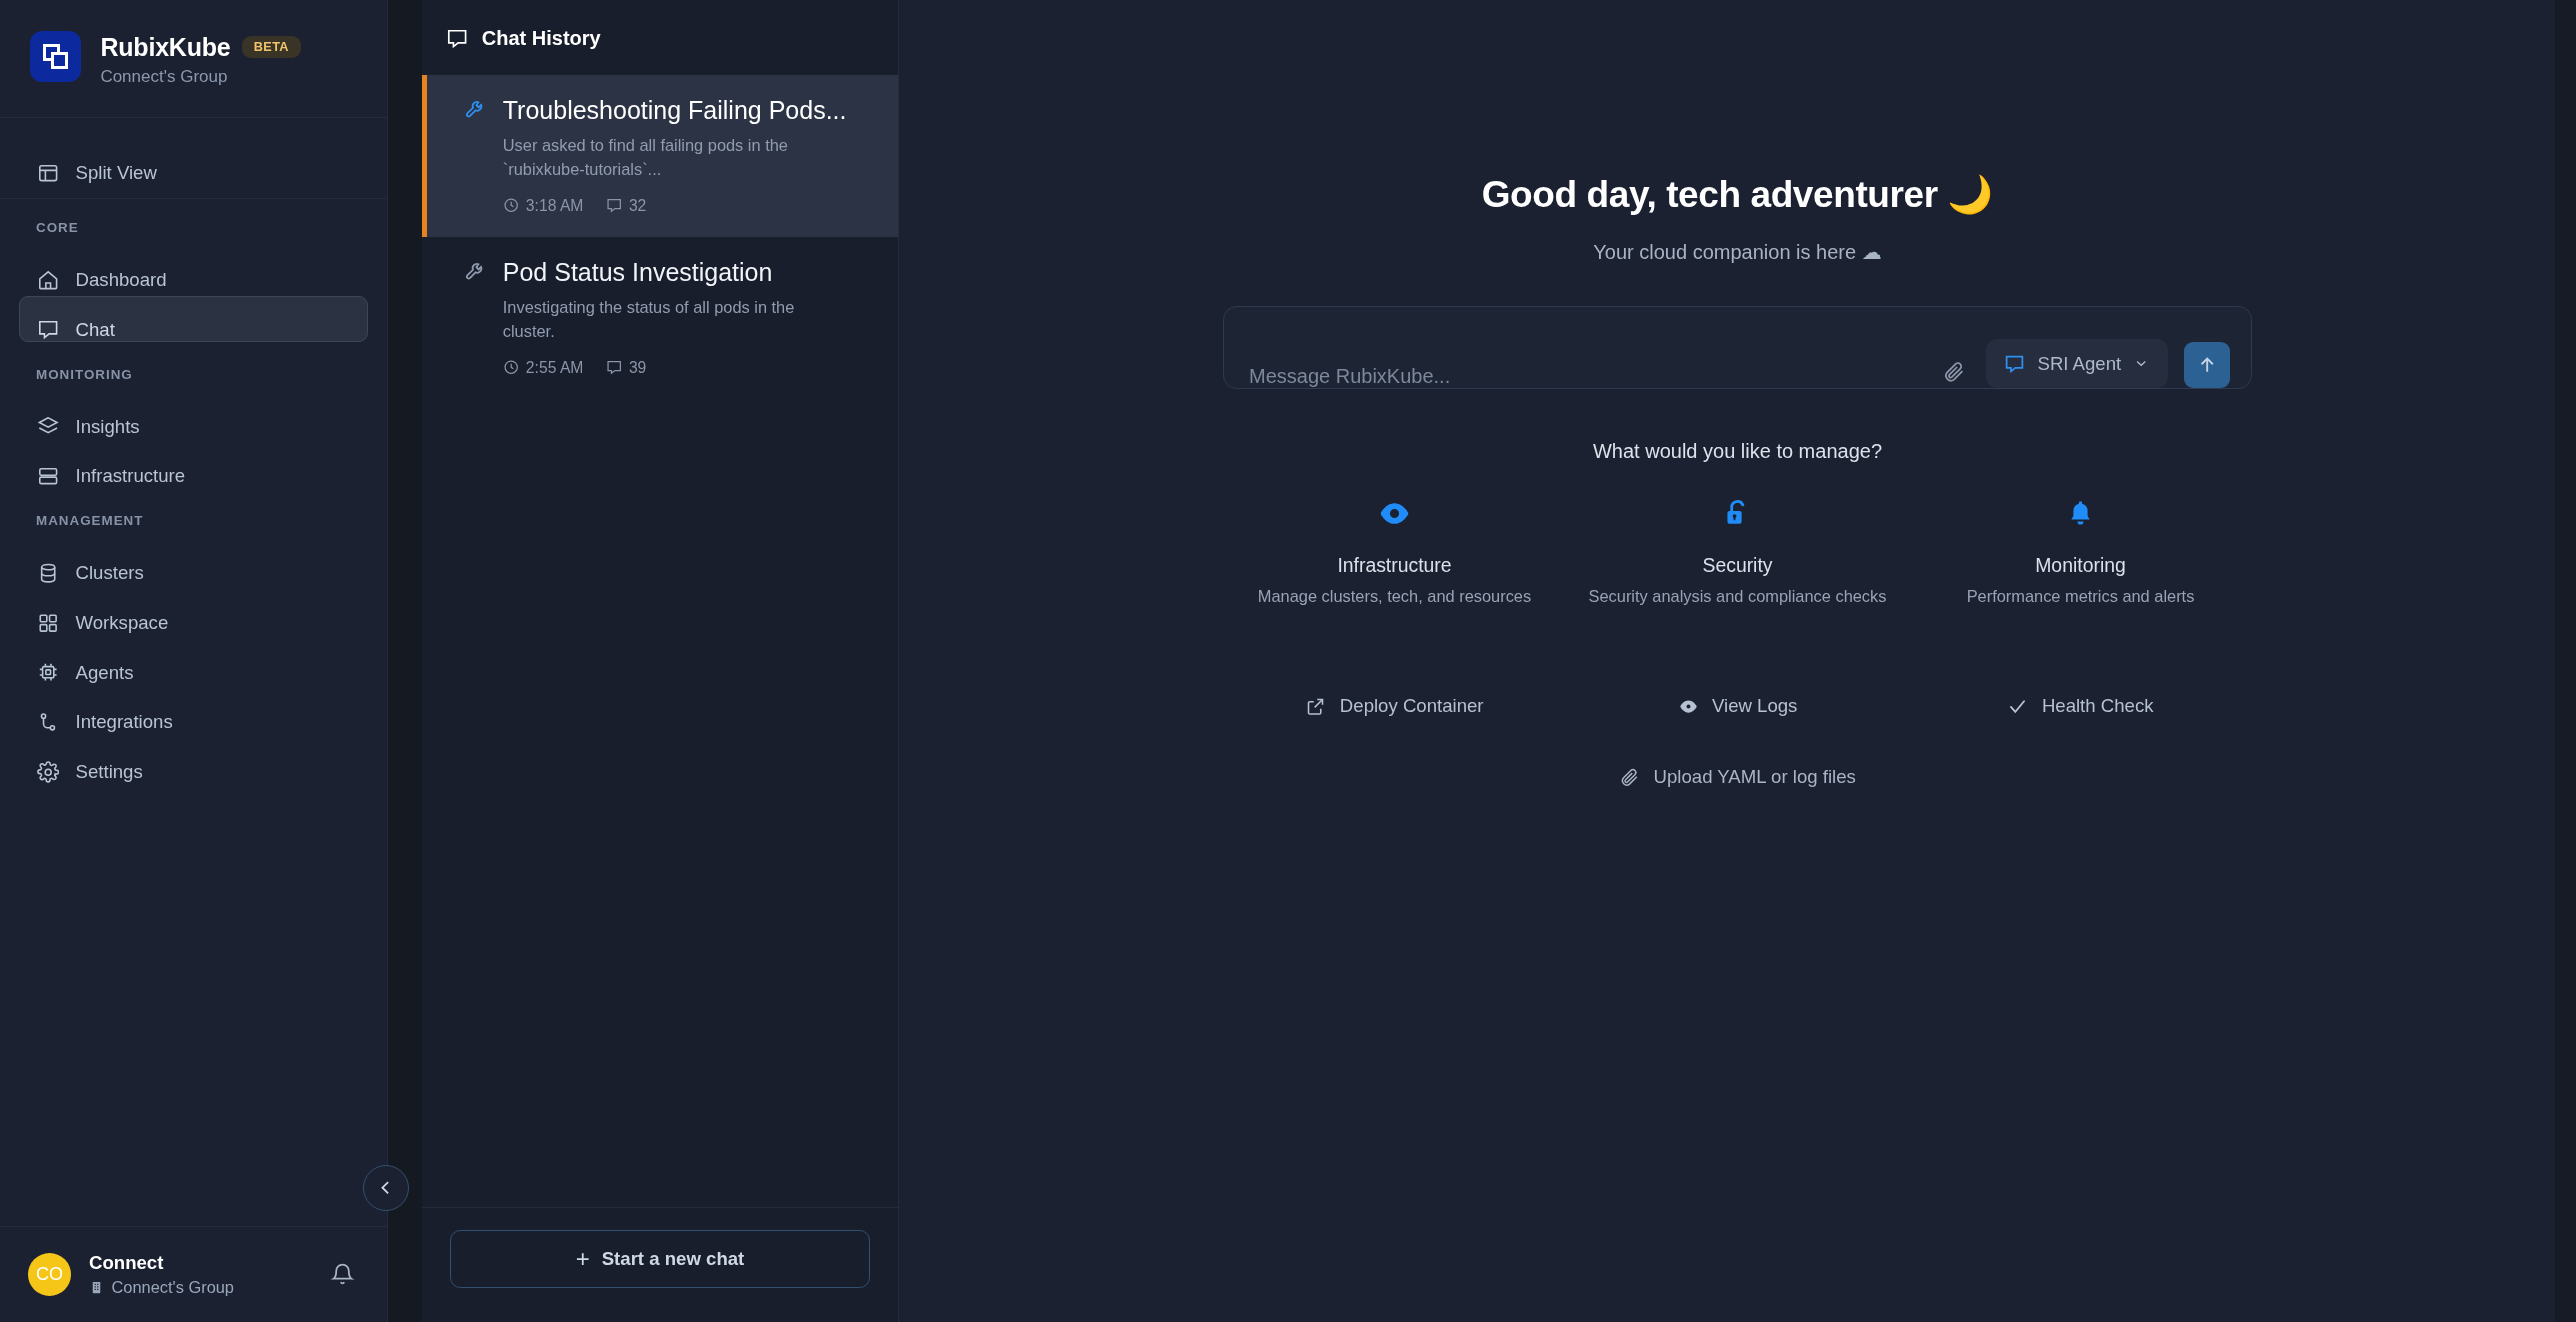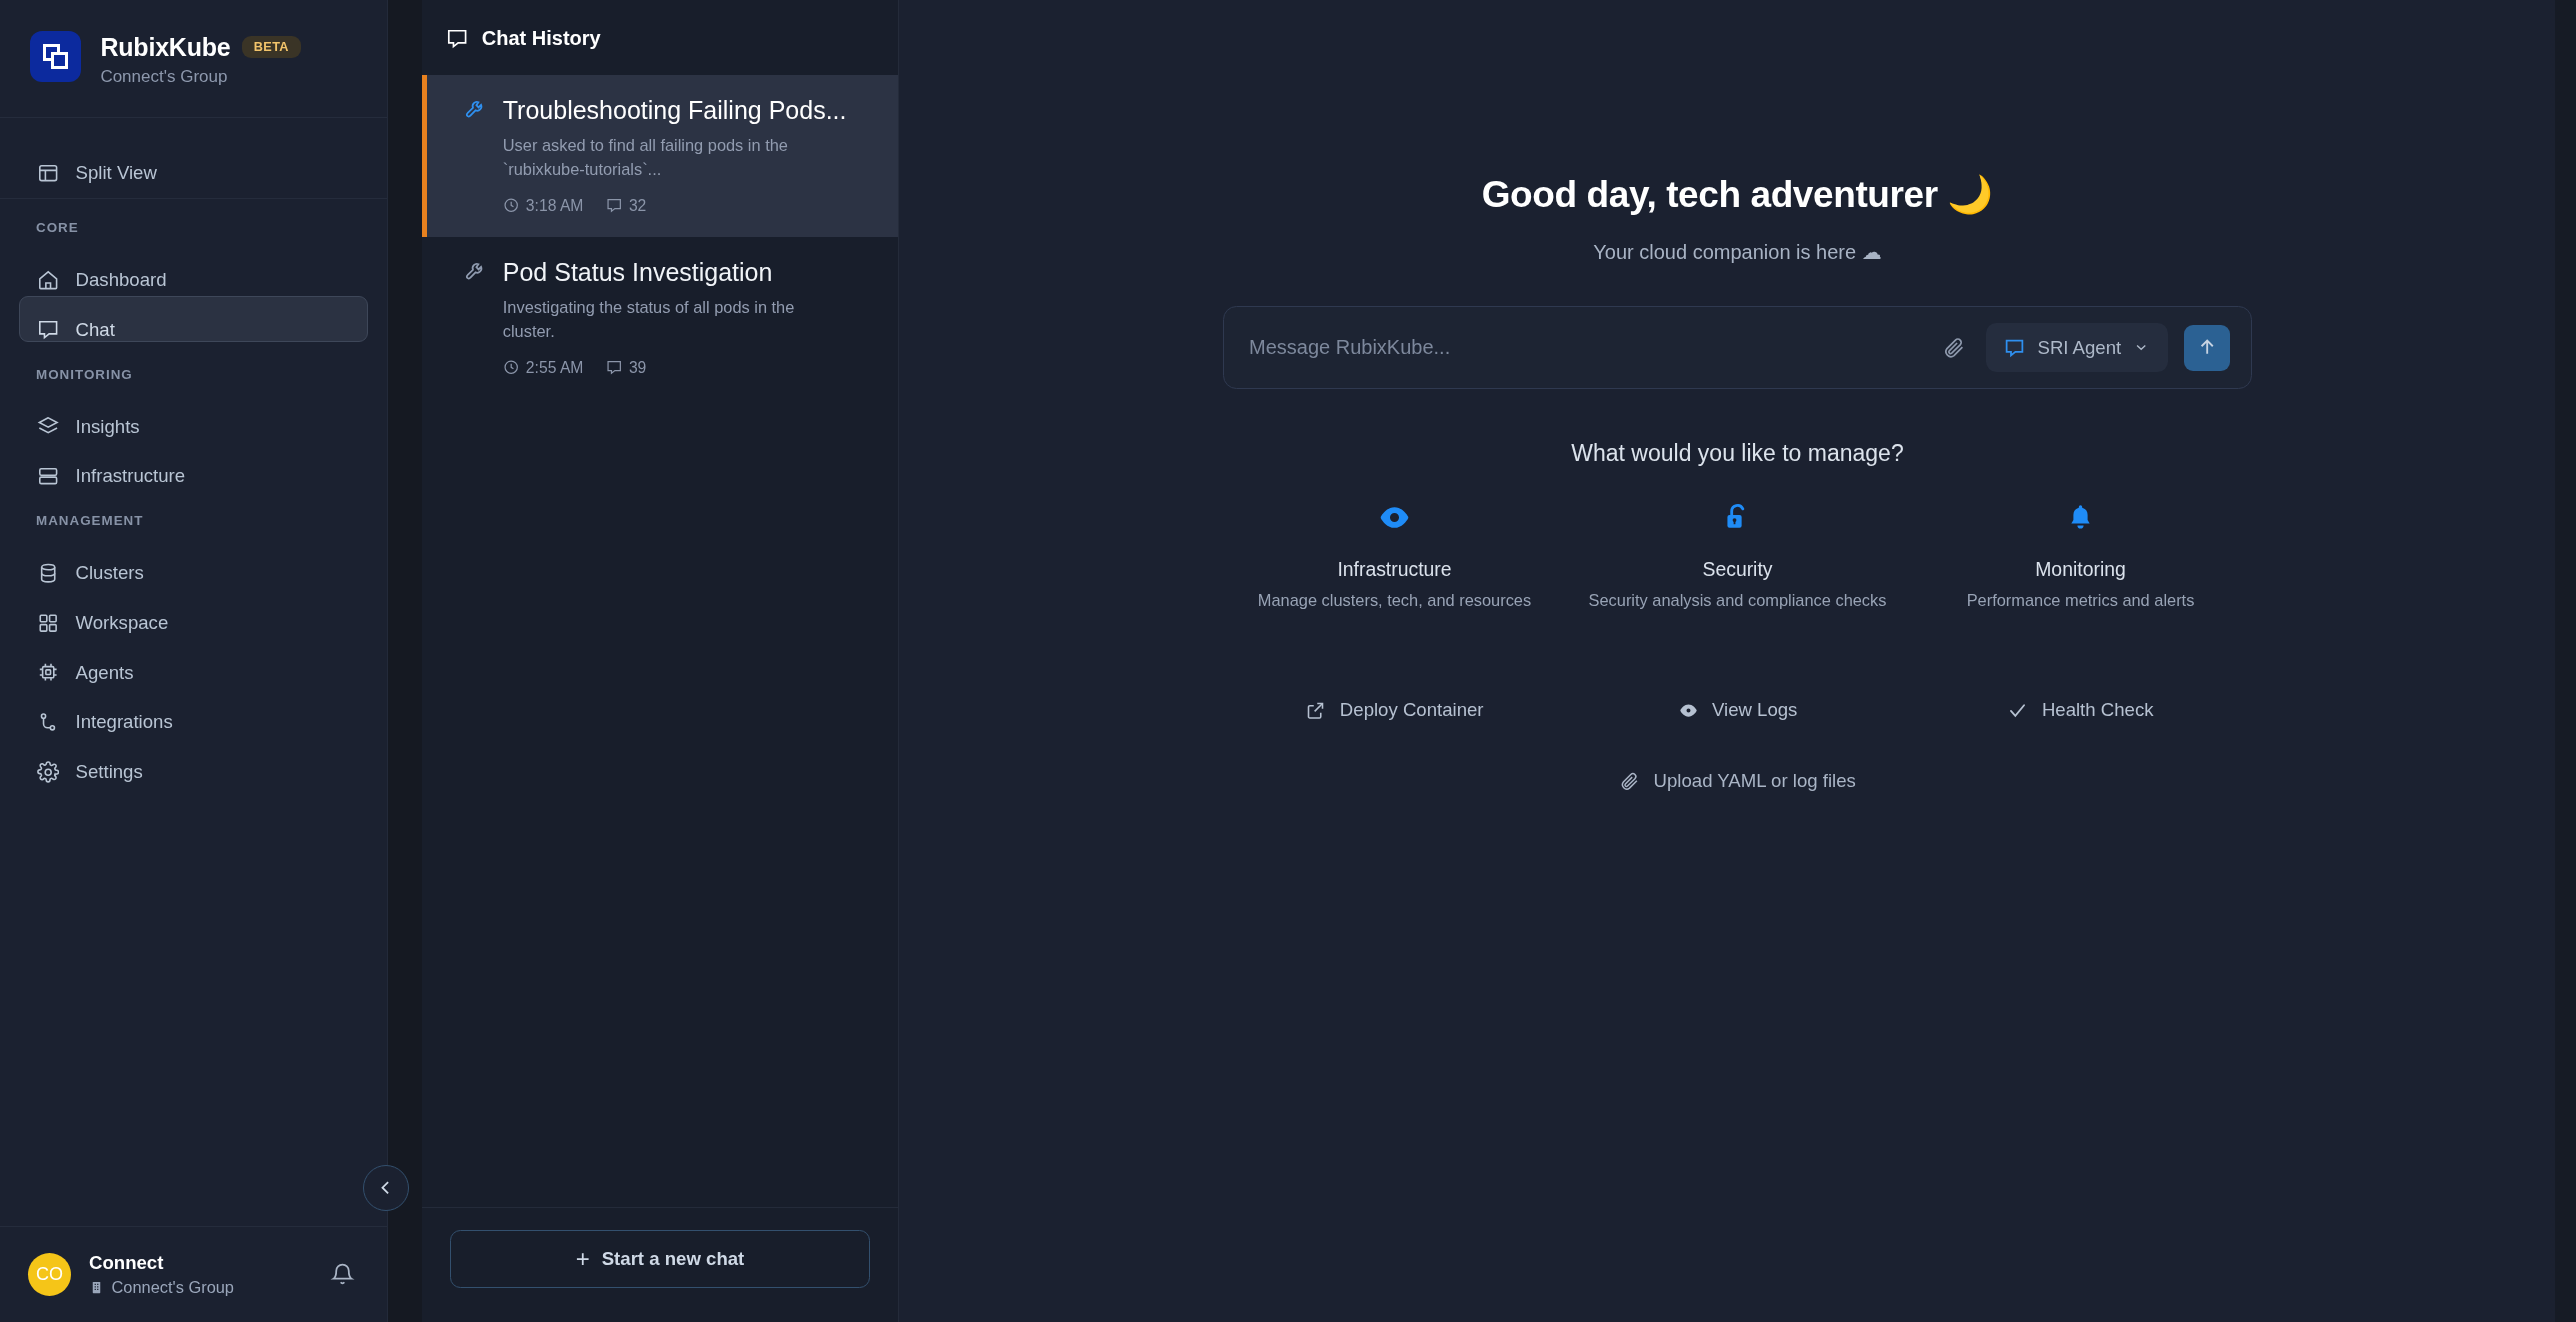--- a/index.html
+++ b/index.html
@@ -143,21 +143,21 @@
   .greeting {
     text-align: center; font-size: 37px; font-weight: bold; color: #ffffff;
     letter-spacing: -0.4px;
   }
   .sub-greeting {
     text-align: center; font-size: 20px; color: #a8b3c4; margin-top: 24px;
   }
   .composer {
     margin-top: 42px; height: 83px; border-radius: 13.4px;
     background: #1d2433; border: 1.5px solid #2f3950;
-    display: flex; align-items: center; padding: 0 21px 0 25px; gap: 16.4px;
+    display: flex; align-items: flex-end; padding: 0 21px 0 25px; gap: 16.4px;
   }
   .composer-input {
     flex: 1; background: transparent; border: none; outline: none;
     color: #e5eaf2; font-size: 20px; font-family: "Liberation Sans", sans-serif;
   }
   .composer-input::placeholder { color: #7d889c; }
   .clip-btn { width: 33px; height: 33px; display:flex; align-items:center; justify-content:center; cursor: pointer; }
   .clip-btn svg { width: 24px; height: 24px; }
   .agent-pill {
     display: flex; align-items: center; gap: 12px;
@@ -167,21 +167,21 @@
   .agent-pill .chip svg { width: 21px; height: 21px; display:block; }
   .agent-pill .caret svg { width: 16.4px; height: 16.4px; display:block; }
   .send-btn {
     width: 46px; height: 46px; border-radius: 9px;
     background: #2b6193; border: none; cursor: pointer;
     display: flex; align-items: center; justify-content: center;
   }
   .send-btn svg { width: 22.4px; height: 22.4px; }
 
   .manage-q {
-    text-align: center; margin-top: 51px; font-size: 23px; color: #dce3ec;
+    text-align: center; margin-top: 51px; font-size: 20px; color: #dce3ec;
   }
   .cards-grid {
     margin-top: 30px; display: grid; grid-template-columns: repeat(3, 1fr);
     row-gap: 51px; justify-items: center;
   }
   .card { display: flex; flex-direction: column; align-items: center; cursor: pointer; width: 100%; }
   .card .cico { height: 40px; display: flex; align-items: center; justify-content: center; }
   .card .cico svg { width: 31px; height: 31px; }
   .card-title { margin-top: 21px; font-size: 19.4px; color: #dbe2ec; }
   .card-desc { margin-top: 10.4px; font-size: 16.4px; color: #98a3b5; text-align: center; }

